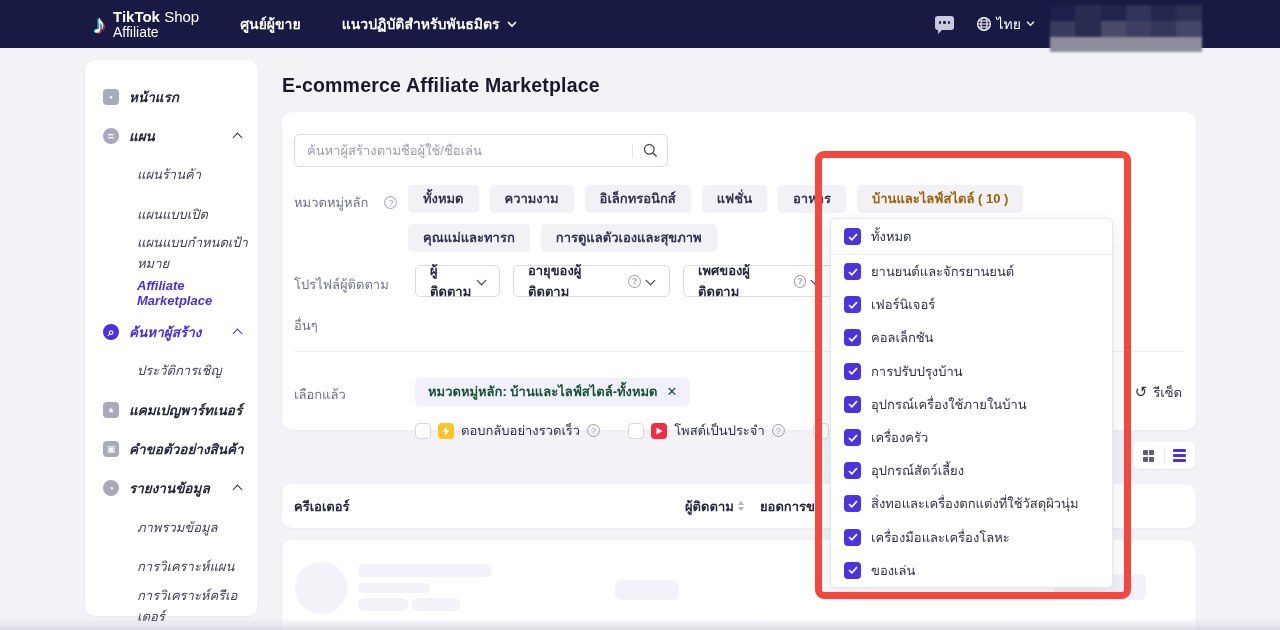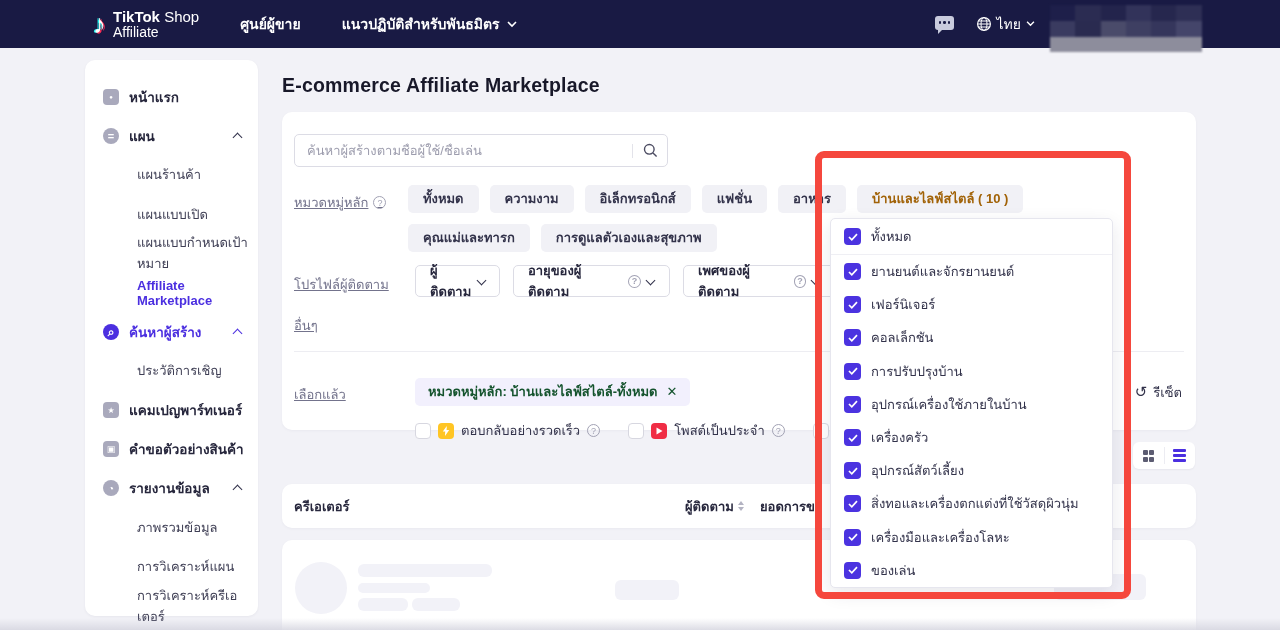--- a/index.html
+++ b/index.html
@@ -21,21 +21,21 @@
   .chat-dots i { width:2.5px; height:2.5px; border-radius:50%; background:#191a44; }
   .lang { position:absolute; right:245px; top:0; height:48px; display:flex; align-items:center; gap:5px; color:#fff; font-size:14px; }
   .blur-block { position:absolute; right:78px; top:5px; width:152px; height:48px; overflow:hidden; filter:blur(1px); z-index:21; }
   .mosaic { display:flex; flex-wrap:wrap; width:152px; }
   .mosaic i { width:25.3px; height:16px; display:block; }
   .blur-bar { width:152px; height:15px; background:#8d8d9c; }
 
   
   .sidebar { position:absolute; left:85px; top:60px; width:173px; height:556px; background:#fff; border-radius:10px; box-shadow:0 1px 3px rgba(25,26,68,.05); padding-top:17px; z-index:2; }
   .side-item { height:39.2px; display:flex; align-items:center; padding-left:18px; position:relative; cursor:pointer; }
-  .side-item .lbl { font-size:13.5px; font-weight:700; color:#26263c; margin-left:10px; }
+  .side-item .lbl { font-size:13.5px; font-weight:700; color:#26263c; margin-left:10px;font-style:italic; }
   .side-item.child { padding-left:52px; }
   .side-item.child .lbl { font-weight:400; font-size:13px; color:#3e3e54; margin-left:0; }
   .side-item.active .lbl { color:#4b2fe0; }
   .badge-ic { width:16px; height:16px; border-radius:50%; background:#a9a9bc; flex:0 0 16px; position:relative; }
   .badge-ic.sq { border-radius:4px; }
   .badge-ic.purple { background:#4b2fe0; }
   .badge-ic:after { position:absolute; left:0; top:0; width:16px; height:16px; display:flex; align-items:center; justify-content:center; color:#fff; font-size:9px; font-weight:700; }
   .ic-home:after  { content:"●"; font-size:6px; }
   .ic-plan:after  { content:"="; font-size:11px; }
   .ic-find:after  { content:"⌕"; font-size:12px; }
@@ -50,21 +50,21 @@
   .page-title { position:absolute; left:282px; top:74px; font-size:19.5px; font-weight:700; color:#181829; letter-spacing:.2px; z-index:2; }
   .card { position:absolute; background:#fff; border-radius:10px; box-shadow:0 1px 3px rgba(25,26,68,.04); }
   .filter-card { left:282px; top:112px; width:914px; height:318px; z-index:2; }
 
   .search-box { position:absolute; left:12px; top:22px; width:374px; height:33px; border:1px solid #dcdce5; border-radius:5px; display:flex; align-items:center; background:#fff; }
   .search-box input { border:0; outline:none; flex:1; font-size:13px; color:#333; padding:0 12px; font-family:inherit; background:transparent; }
   .search-box input::placeholder { color:#9c9cad; }
   .search-divider { width:1px; height:14px; background:#e3e3ea; }
   .mag { width:34px; display:flex; align-items:center; justify-content:center; }
 
-  .row-label { position:absolute; left:12px; font-size:13px; color:#73738c; display:flex; align-items:center; gap:5px;text-decoration:underline; }
+  .row-label { position:absolute; left:12px; font-size:13px; color:#73738c; display:flex; align-items:center; gap:16px; }
   .qmark { width:13px; height:13px; border:1px solid #a2a2b4; border-radius:50%; color:#a2a2b4; font-size:9px; display:inline-flex; align-items:center; justify-content:center; }
 
   .chips-wrap { position:absolute; left:126px; top:73px; width:700px; display:flex; flex-wrap:wrap; gap:11px; }
   .chip { background:#f1f1f6; border-radius:5px; height:28px; line-height:28px; padding:0 15px; font-size:13px; font-weight:700; color:#32324a; white-space:nowrap; cursor:pointer; }
   .chip.selected { color:#a16207; }
 
   .dd-btn { position:absolute; top:153px; height:32px; border:1px solid #dcdce5; border-radius:5px; background:#fff; display:flex; align-items:center; justify-content:center; gap:6px; font-size:13px; font-weight:700; color:#26263c; padding:0 14px; cursor:pointer; }
   .dd-chev { width:8px; height:8px; position:relative; top:-2px; }
   .dd-chev:before { content:""; position:absolute; left:0; top:2px; width:6px; height:6px; border-left:1.6px solid #30304a; border-top:1.6px solid #30304a; transform:rotate(225deg); }
 

